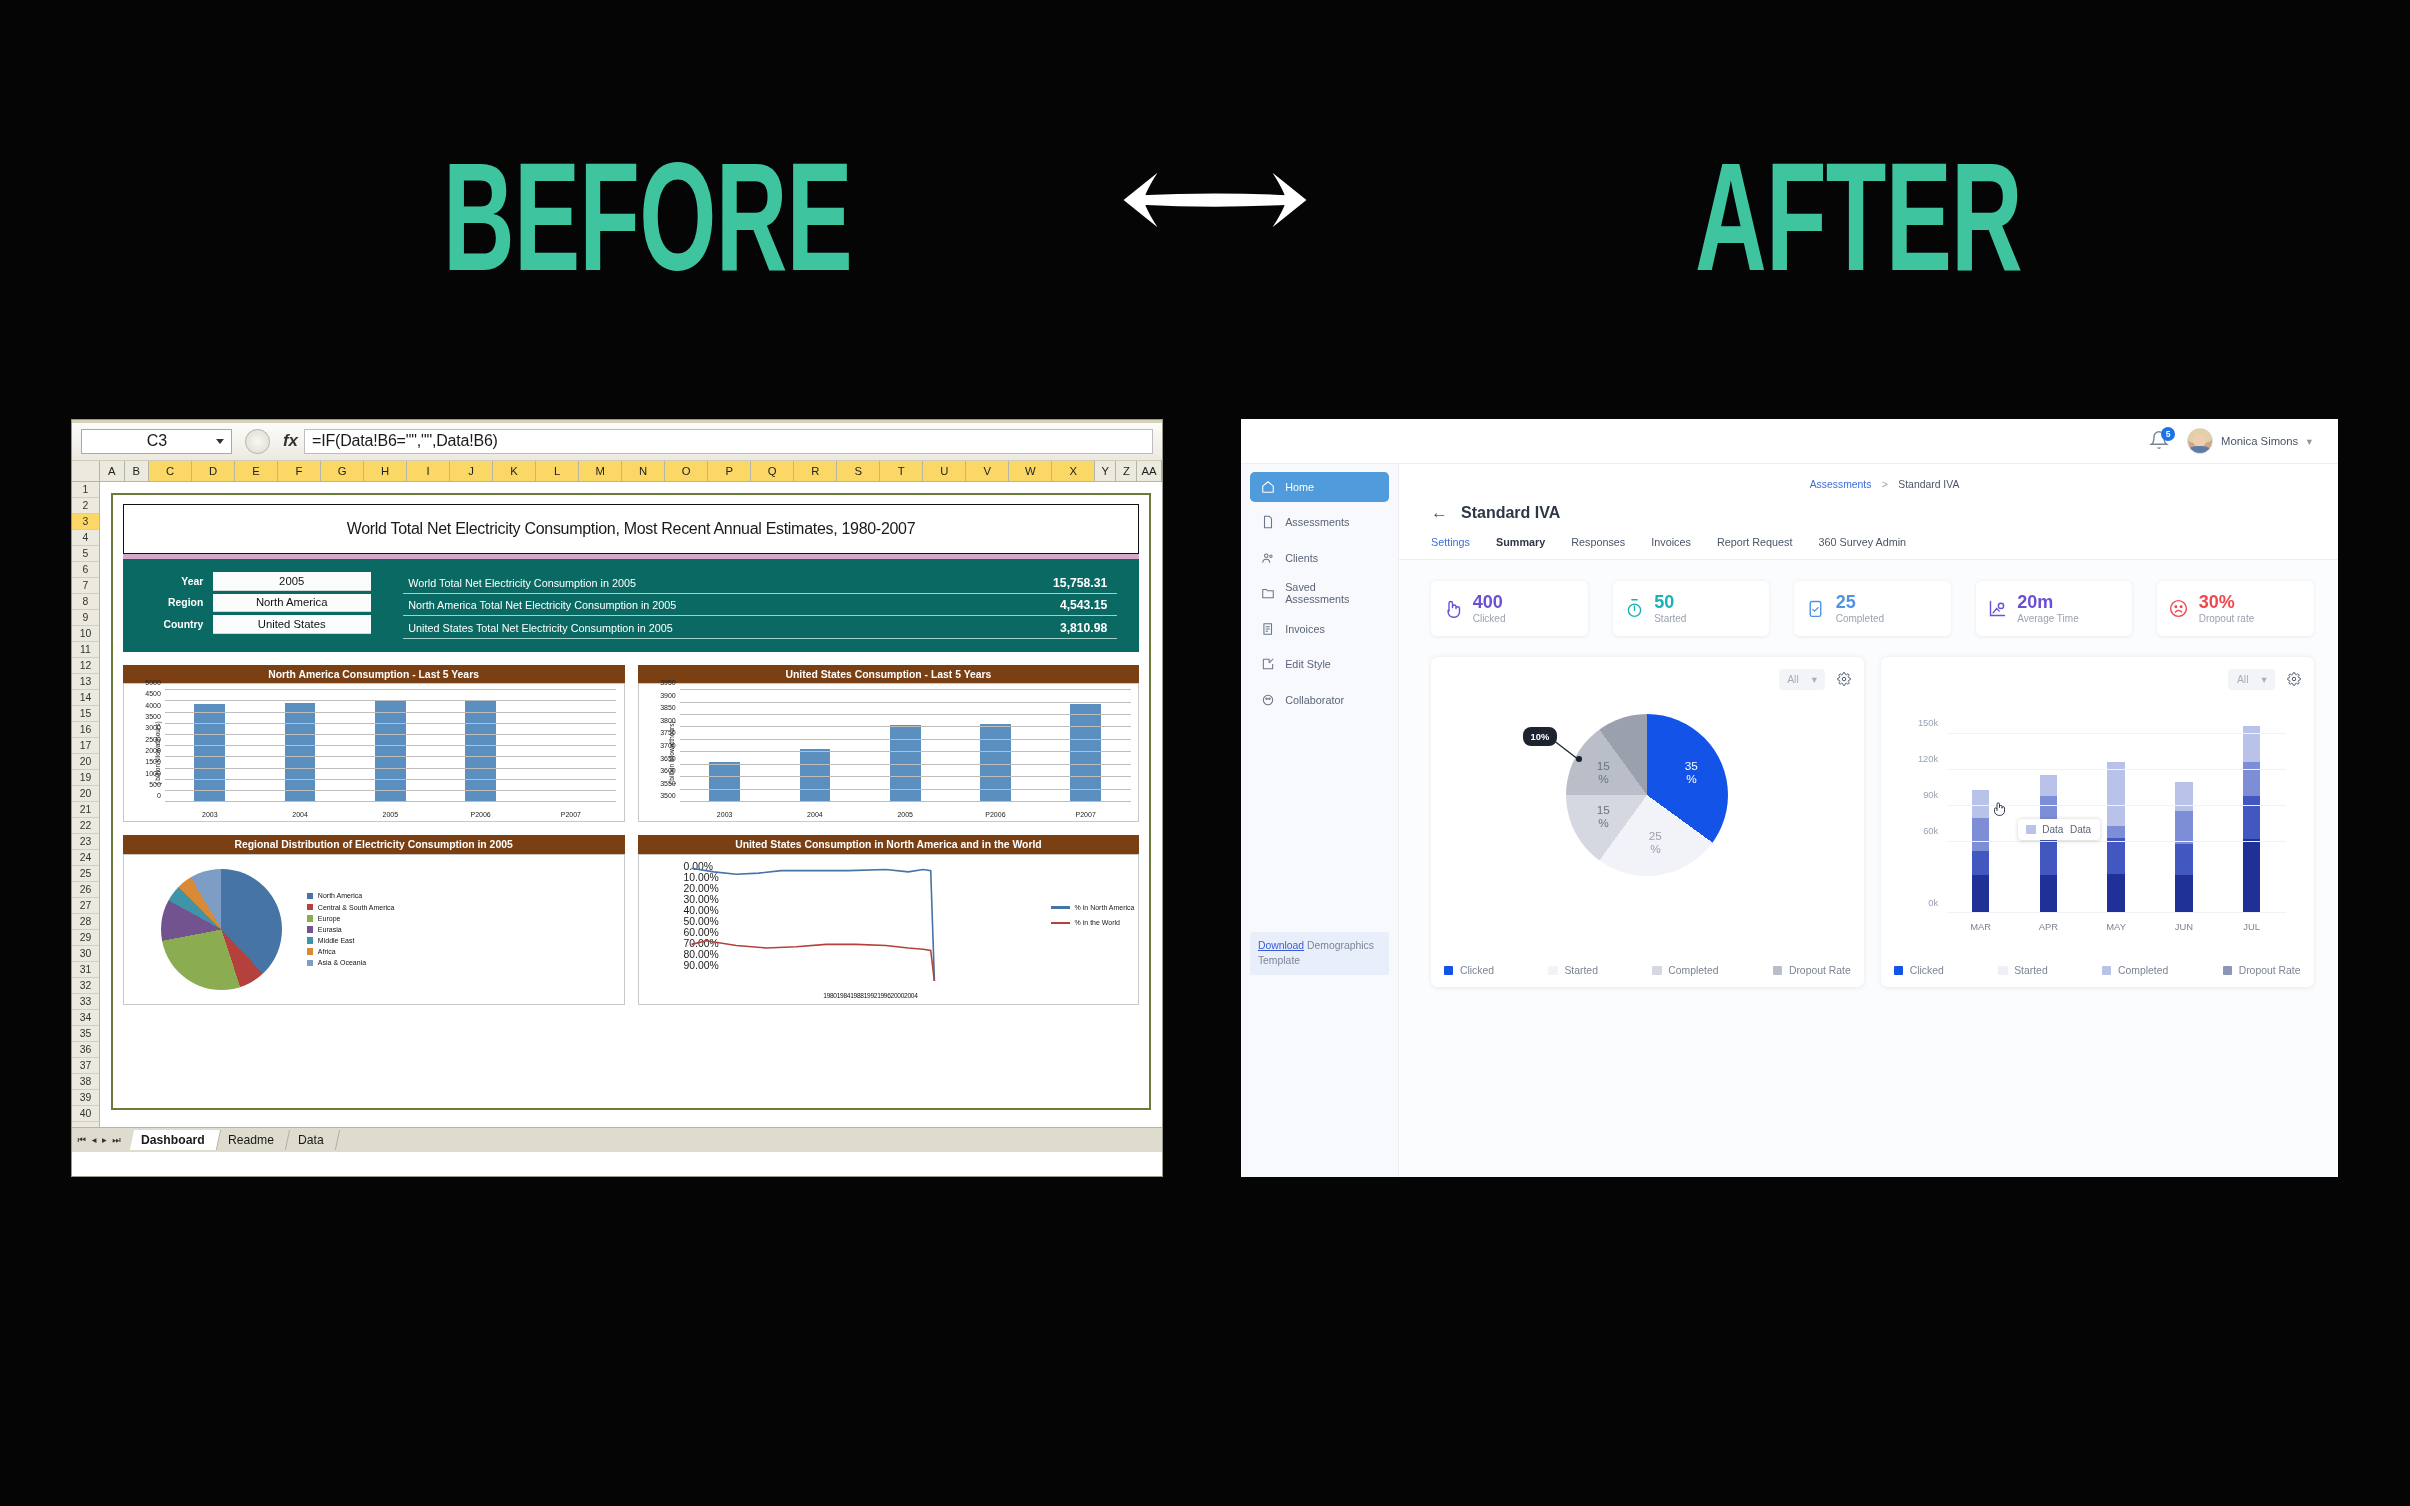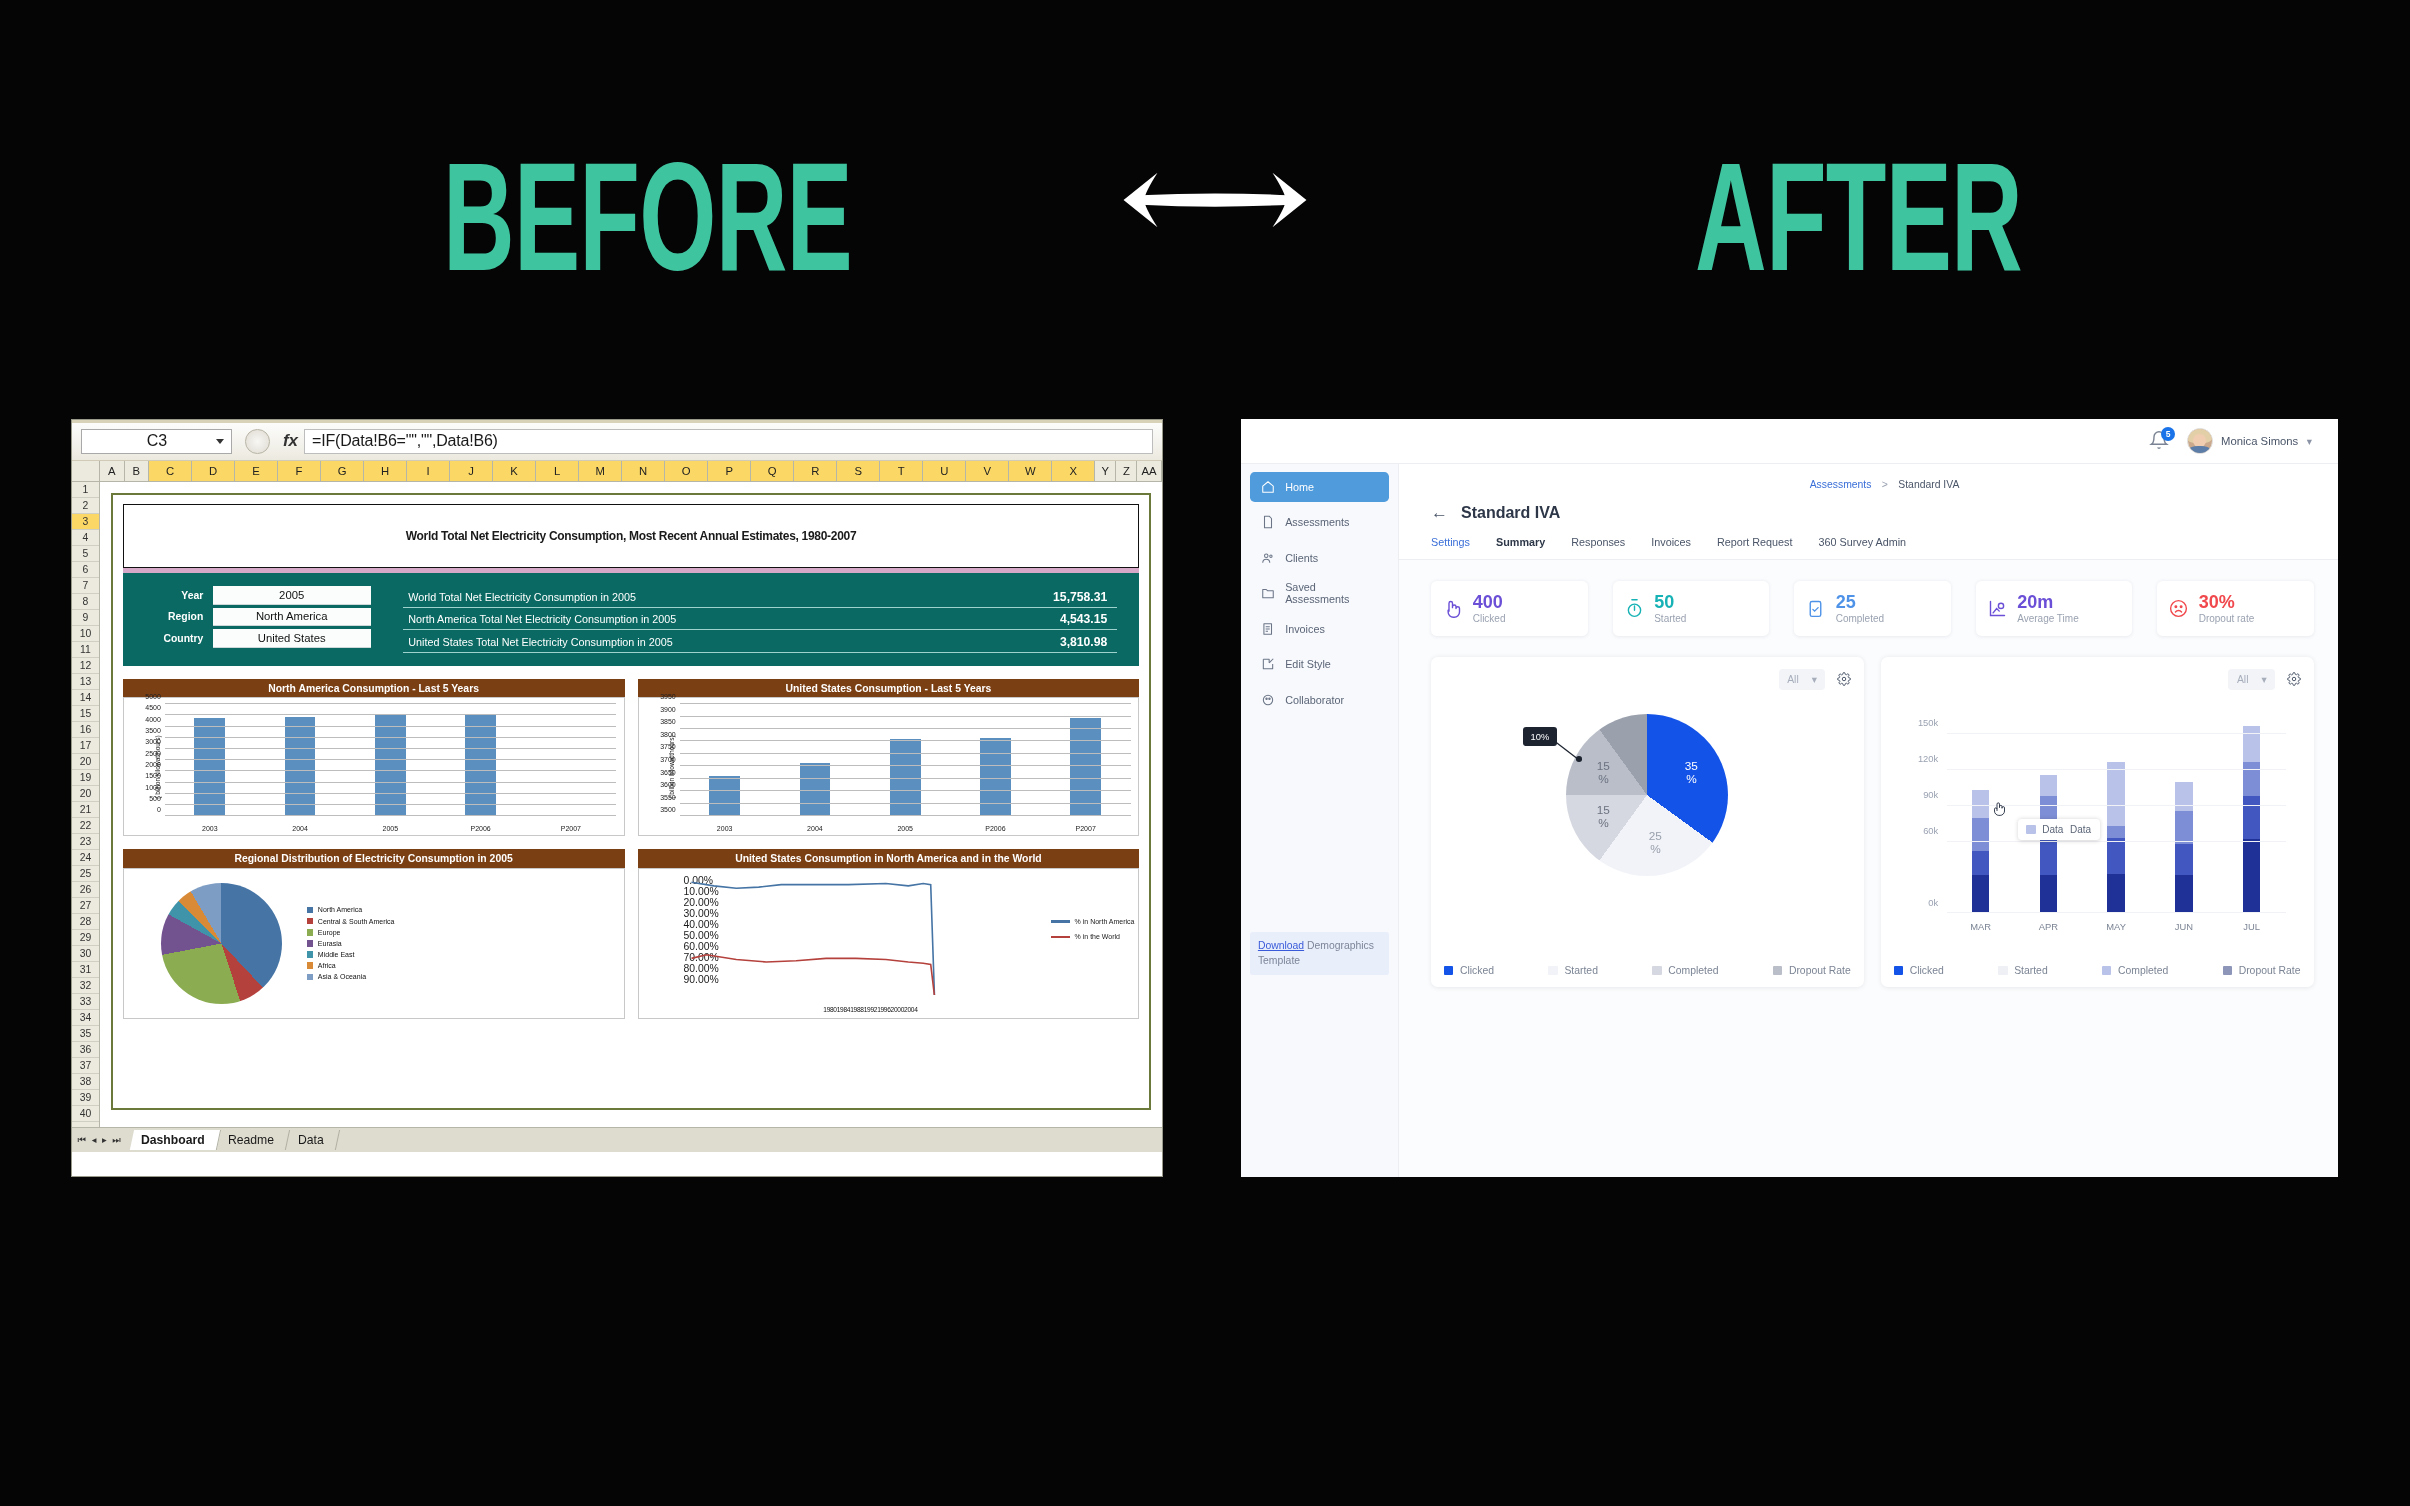--- a/index.html
+++ b/index.html
@@ -99,21 +99,21 @@
   }
   .xl-rowhead .r.sel { background: #fbd865; }
   .xl-grid { flex: 1; background: #fff; position: relative; padding: 11.3px; }
 
   .xl-dash {
     border: 2.8px solid #6b7a3a; background: #fff;
     padding: 9.4px; height: 617px;
   }
   .xl-title {
     border: 1.9px solid #111; text-align: center;
-    font-weight: bold; font-size: 12px; padding: 24px 0;
+    font-weight: normal; font-size: 16px; padding: 15px 0;
     letter-spacing: -0.3px;
   }
   .xl-titlebar2 { height: 4.7px; background: #d7a9c8; }
   .xl-tealpanel {
     background: #0a6a63; color: #fff;
     padding: 13px 22.6px; display: flex; gap: 32px;
   }
   .xl-ctrl { display: flex; flex-direction: column; gap: 2.8px; }
   .xl-ctrl-row { display: flex; align-items: center; gap: 9.4px; }
   .xl-ctrl-lab {
@@ -300,22 +300,22 @@
     background: #f2f4f8; border-radius: 3.8px; padding: 4.7px 8.5px;
     display: flex; align-items: center; gap: 13px;
     font-size: 10.4px; color: #a7aebb;
   }
   .gear { width: 14px; height: 14px; }
 
   .pie2 { width: 162px; height: 162px; border-radius: 50%; margin: 24.5px auto 0; position: relative; }
   .pie-lab { position: absolute; font-size: 11.8px; line-height: 1.1; text-align: center; }
   .tooltip {
     position: absolute; background: #1d2430; color: #fff;
-    font-size: 9.4px; padding: 3.8px 7.5px; border-radius: 3px;
-    font-weight: normal;
+    font-size: 9.4px; padding: 3.8px 7.5px; border-radius: 8px;
+    font-weight: bold;
   }
   .tt-dot { position: absolute; width: 5.6px; height: 5.6px; background: #1d2430; border-radius: 50%; }
 
   .chart-legend {
     position: absolute; left: 13px; right: 13px; bottom: 11.3px;
     display: flex; justify-content: space-between; font-size: 10.4px; color: #7b8494;
   }
   .chart-legend div { display: flex; align-items: center; gap: 6.6px; }
   .lsw { width: 9.4px; height: 9.4px; border-radius: 0.9px; }
 

